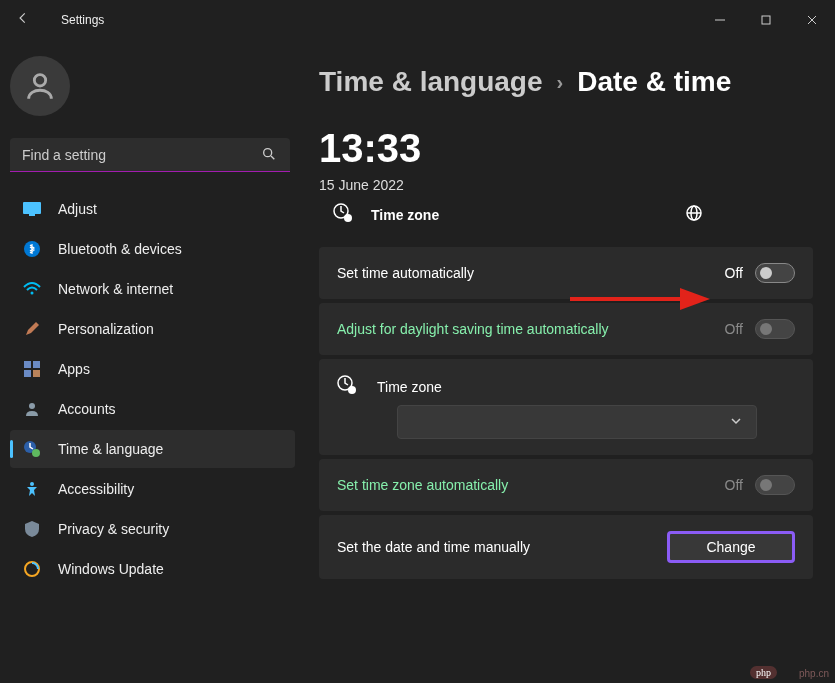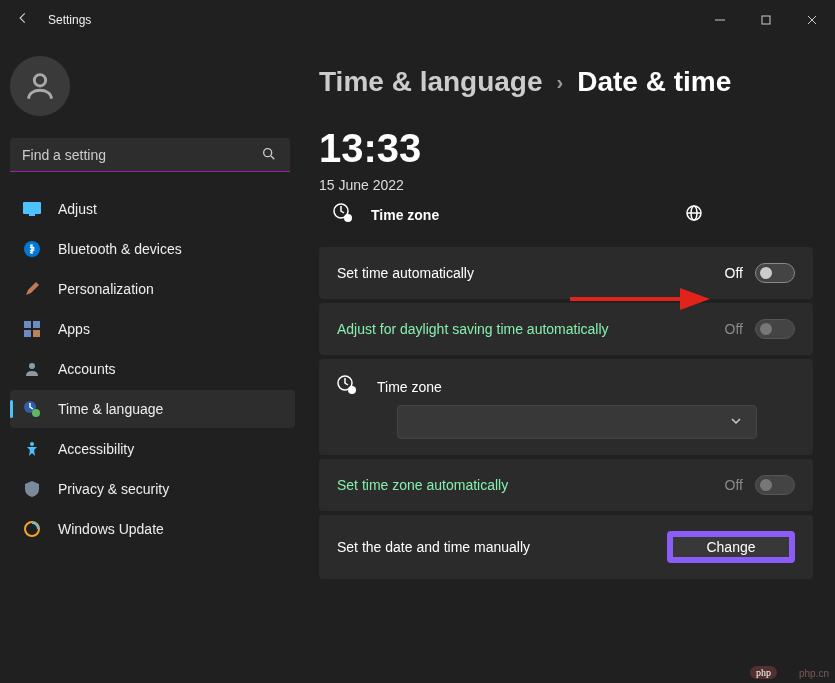--- a/index.html
+++ b/index.html
@@ -1,21 +1,21 @@
 <!DOCTYPE html>
 <html><head>
 <meta charset="utf-8">
 <style>
   * { margin: 0; padding: 0; box-sizing: border-box; font-family: "Segoe UI", sans-serif; }
   body { background: #202020; color: #fff; width: 835px; height: 683px; overflow: hidden; position: relative; }
 
   
   .titlebar { display: flex; align-items: center; height: 40px; padding-left: 8px; }
   .titlebar .back { width: 30px; text-align: center; color: #ccc; }
-  .titlebar .title { font-size: 12px; color: #eee; margin-left: 10px; }
+  .titlebar .title { font-size: 12px; color: #eee; margin-left: 23px; }
   .titlebar .spacer { flex: 1; }
   .winbtn { width: 46px; height: 30px; display: flex; align-items: center; justify-content: center; color: #ccc; }
   .winbtn svg { width: 10px; height: 10px; }
 
   
   .layout { display: flex; position: absolute; top: 48px; left: 0; right: 0; bottom: 0; }
   .sidebar { width: 305px; padding: 8px 10px; }
   .content { flex: 1; padding: 10px 22px 10px 14px; overflow: hidden; }
 
   
@@ -54,21 +54,21 @@
   .toggle { width: 40px; height: 20px; border-radius: 10px; background: #444; border: 1px solid #888; position: relative; }
   .toggle .knob { position: absolute; width: 12px; height: 12px; border-radius: 50%; background: #ccc; top: 3px; left: 4px; }
   .toggle.disabled { border-color: #555; }
   .toggle.disabled .knob { background: #777; }
 
   .tzcard { background: #2b2b2b; border-radius: 4px; padding: 16px 18px; margin-bottom: 4px; }
   .tzcard .row1 { display: flex; align-items: center; gap: 20px; margin-bottom: 6px;}
   .tzcard .tzlabel { font-size: 14px; flex: 1; color: #fff; }
   .tzselect { width: 360px; height: 34px; background: #383838; border: 1px solid #444; border-radius: 4px; margin-left: 60px; display: flex; align-items: center; justify-content: flex-end; padding: 0 14px; color: #ccc; }
 
-  .changebtn { width: 128px; height: 32px; background: #383838; border: 6px solid #8b5cf6; border-radius: 4px; color: #fff; font-size: 14px; }
+  .changebtn { width: 128px; height: 32px; background: #383838; border: 3px solid #8b5cf6; border-radius: 4px; color: #fff; font-size: 14px; }
 
   
   .arrow { position: absolute; z-index: 50; }
 
   .watermark { position: absolute; right: 6px; bottom: 4px; font-size: 10px; color: #b97d7d; opacity: .6; }
   .phpbadge { position: absolute; right: 58px; bottom: 4px; background: rgba(180,80,80,.35); color: #fff; font-size: 10px; padding: 1px 6px; border-radius: 8px; font-family: Liberation Serif, serif; }
 </style>
 </head>
 <body>
 
@@ -127,20 +127,30 @@
         <span>Adjust</span>
       </li>
       <li class="navitem">
         <span class="navicon">
             <svg width="16" height="16" viewBox="0 0 16 16">
               <circle cx="8" cy="8" r="8" fill="#0078d4"></circle>
               <path d="M6 4 L10 7 L6 10 M6 6 L10 9 L6 12 M8 3 L8 13" stroke="#fff" stroke-width="1.2" fill="none"></path>
             </svg>
           </span>
         <span>Bluetooth &amp; devices</span>
+      </li>
+      <li class="navitem">
+        <span class="navicon">
+            <svg width="18" height="14" viewBox="0 0 18 14">
+              <path d="M1 5 Q9 -3 17 5" stroke="#00bcf2" stroke-width="2" fill="none"></path>
+              <path d="M4 8 Q9 3 14 8" stroke="#00bcf2" stroke-width="2" fill="none"></path>
+              <circle cx="9" cy="11" r="1.5" fill="#00bcf2"></circle>
+            </svg>
+          </span>
+        <span>Network &amp; internet</span>
       </li>
       <li class="navitem">
         <span class="navicon">
             <svg width="18" height="18" viewBox="0 0 18 18">
               <path d="M3 15 L5 10 L13 2 L16 5 L8 13 L3 15" fill="#c17a54"></path>
             </svg>
           </span>
         <span>Personalization</span>
       </li>
       <li class="navitem">

